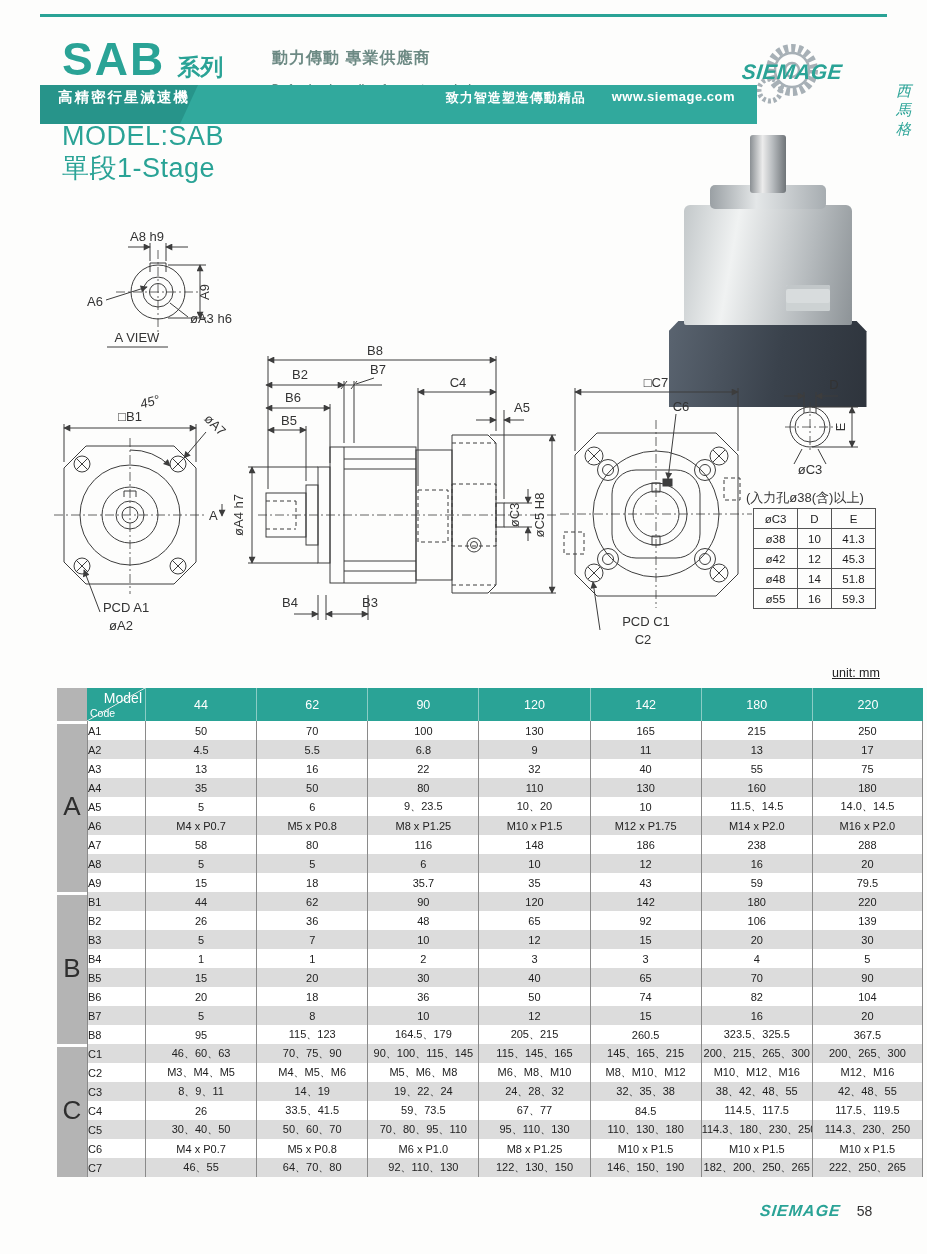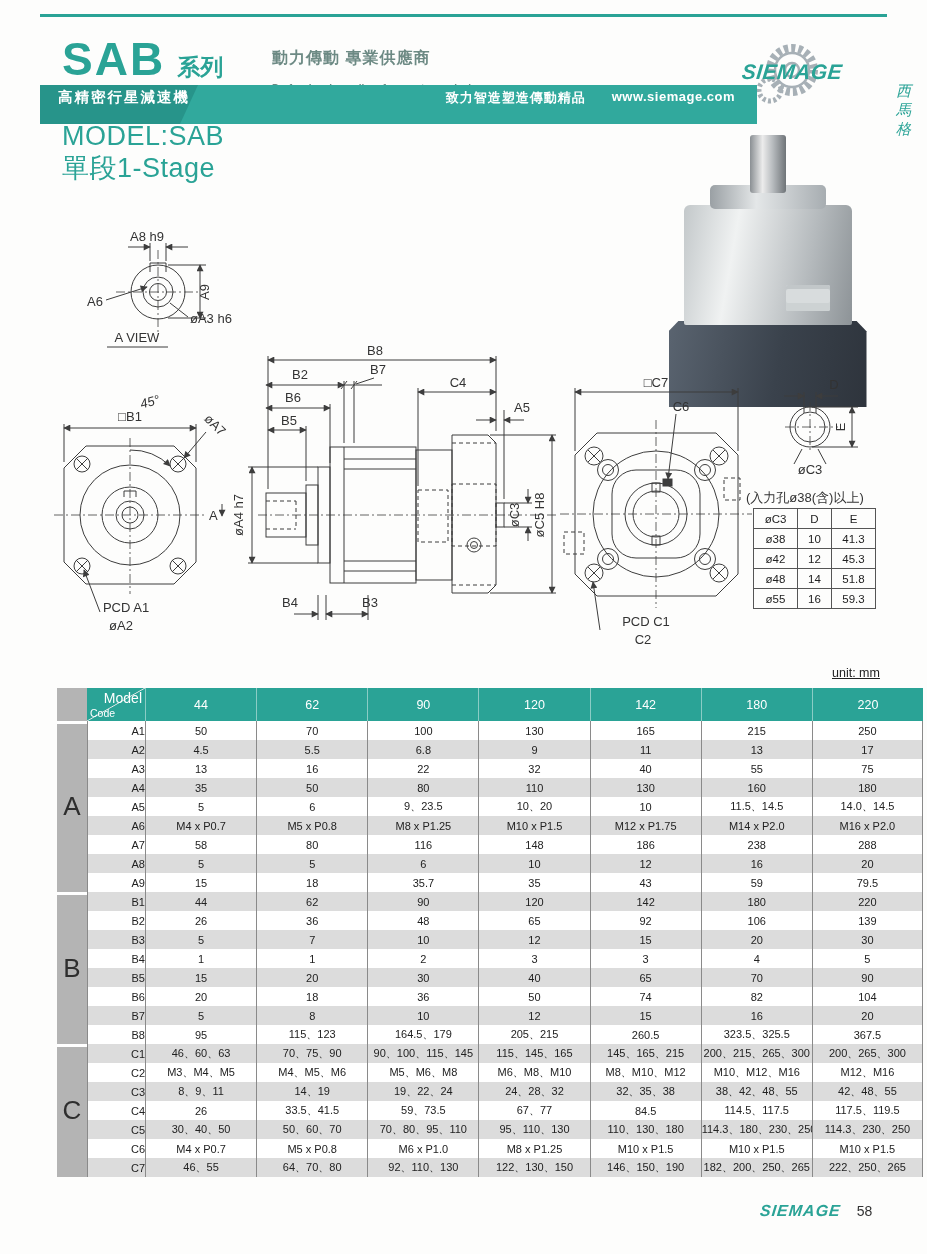--- a/index.html
+++ b/index.html
@@ -70,21 +70,21 @@
   .dim-table thead th.corner{width:58px;position:relative;border-left:none;}
   .dim-table .corner .diag{position:absolute;inset:0;
     background:linear-gradient(to bottom right,transparent calc(50% - 0.8px),#e9e9e9 50%,transparent calc(50% + 0.8px));}
   .dim-table .corner .ctop{position:absolute;top:2px;right:3px;font-size:14px;color:#fff;}
   .dim-table .corner .cbot{position:absolute;bottom:2px;left:3px;font-size:10.5px;color:#fff;}
   .dim-table tbody tr{height:19px;}
   .dim-table tbody tr.plain{background:#fff;}
   .dim-table tbody tr.stripe{background:var(--stripe-gray);}
   .dim-table td.group-label{background:linear-gradient(#fff 0 3px,var(--group-gray) 3px);
     text-align:center;vertical-align:middle;font-size:26px;color:#2e2e2e;}
-  .dim-table td.code-cell{font-size:11px;color:#222;text-align:right;border-left:1px solid #8a8a8a;}
+  .dim-table td.code-cell{font-size:11px;color:#222;text-align:left;border-left:1px solid #8a8a8a;}
   .dim-table td.val{font-size:11px;color:#222;text-align:center;border-left:1px solid #8a8a8a;
     white-space:nowrap;overflow:hidden;}
   .dim-table td.val:last-child{border-right:1px solid #8a8a8a;}
 
   .footer{position:absolute;left:760px;top:1202px;display:flex;align-items:baseline;gap:16px;}
   .footer .f-logo{font-size:16px;font-style:italic;font-weight:900;color:var(--teal);letter-spacing:1px;transform:skewX(-6deg);}
   .footer .f-page{font-size:14px;color:#333;}
 </style>
 </head>
 <body>

